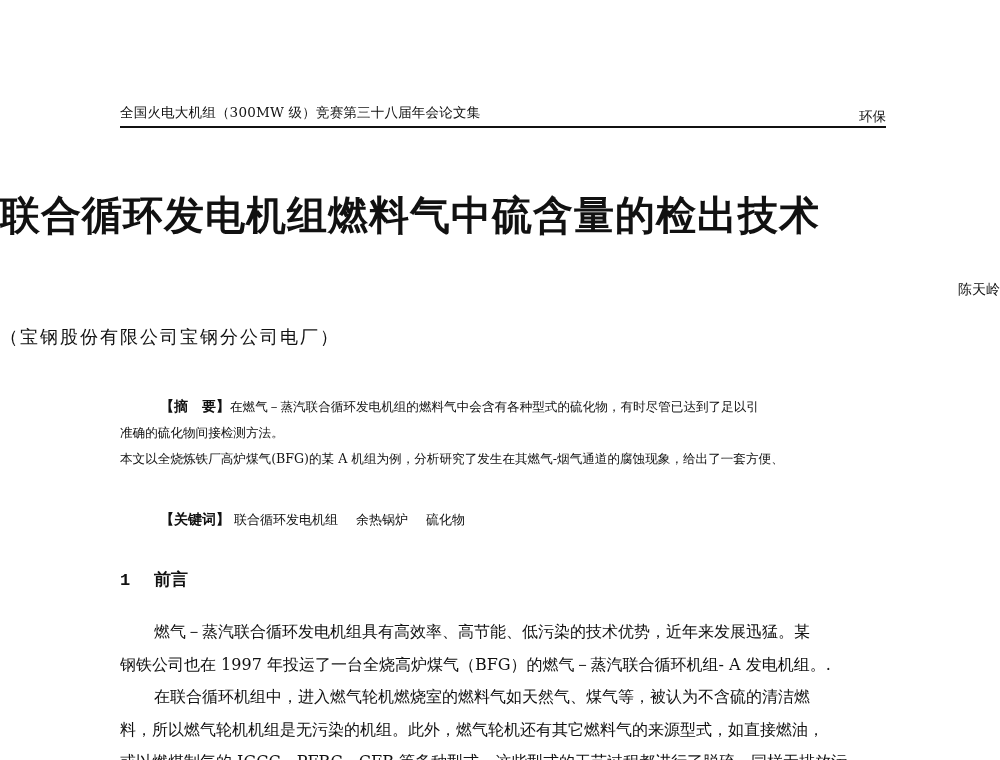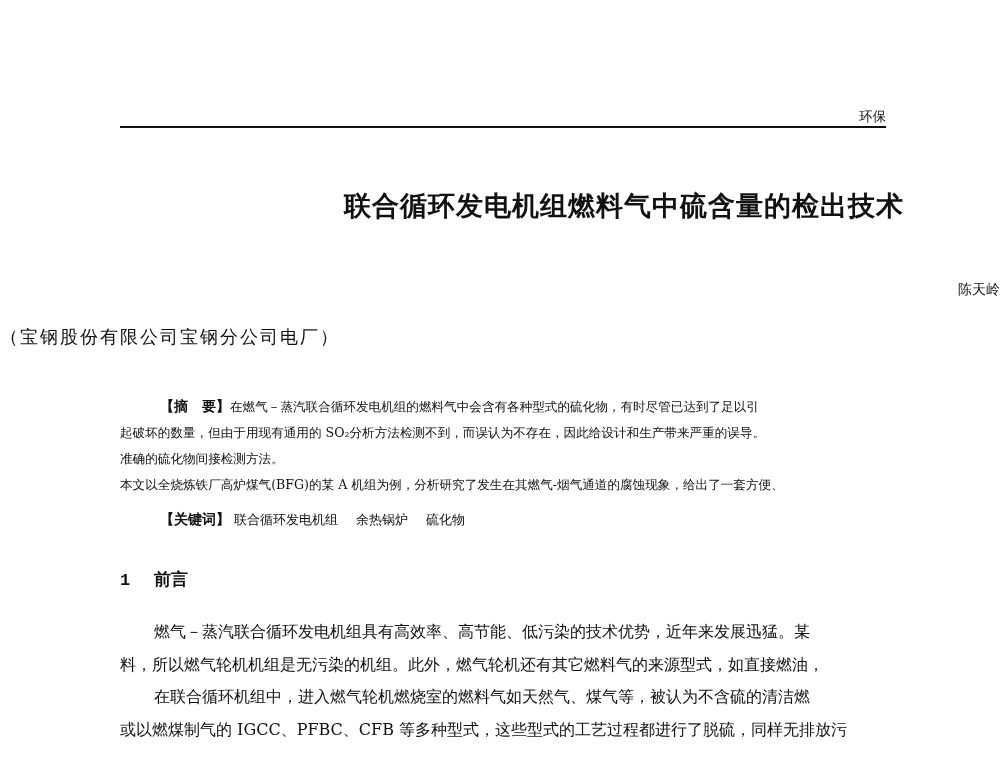--- a/index.html
+++ b/index.html
@@ -9,23 +9,23 @@
     font-family: "DejaVu Serif", "Liberation Serif", serif;
     position: relative;
   }
   .header {
     position: absolute; left: 120px; top: 96px; width: 766px; height: 30px;
     border-bottom: 2px solid #111;
   }
   .header .left { position: absolute; left: 0; top: 8px; font-size: 13.5px; letter-spacing: 0.2px; }
   .header .right { position: absolute; right: 0; top: 12px; font-size: 13.5px; }
   .title {
-    position: absolute; left: 0; width: 904px; top: 188px; text-align: right;
+    position: absolute; left: 0; width: 904px; top: 188px; text-align: left;
     font-family: "DejaVu Sans", "Liberation Sans", sans-serif;
-    font-size: 27px; font-weight: bold; letter-spacing: 1px;
+    font-size: 40px; font-weight: bold; letter-spacing: 1px;
   }
   .author {
     position: absolute; left: 0; width: 1000px; top: 281px; text-align: right;
     font-size: 14px;
   }
   .affil {
     position: absolute; left: 0; width: 1000px; top: 325px; text-align: left;
     font-size: 18px; letter-spacing: 2px;
   }
   .abstract {
@@ -47,44 +47,45 @@
     position: absolute; left: 120px; top: 616px; width: 766px;
     font-size: 16px; line-height: 32.5px; text-align: justify;
   }
   .body p { margin: 0; text-indent: 34px; }
   .body .line { display: block; white-space: nowrap; overflow: hidden; }
 </style>
 </head>
 <body>
 
 <div class="header">
+  <span class="left">全国火电大机组（300MW 级）竞赛第三十八届年会论文集</span>
   <span class="right">环保</span>
 </div>
 
 <div class="title">联合循环发电机组燃料气中硫含量的检出技术</div>
 <div class="author">陈天岭</div>
 <div class="affil">（宝钢股份有限公司宝钢分公司电厂）</div>
 
 <div class="abstract">
   <div class="indent"><span class="label">【摘　要】</span><span>在燃气－蒸汽联合循环发电机组的燃料气中会含有各种型式的硫化物，有时尽管已达到了足以引</span></div>
-  <div>起破坏的数量，但由于用现有通用的 SO₂分析方法检测不到，而误认为不存在，因此给设计和生产带来严重的误导。</div>
   <div>准确的硫化物间接检测方法。</div>
   <div>本文以全烧炼铁厂高炉煤气(BFG)的某 A 机组为例，分析研究了发生在其燃气-烟气通道的腐蚀现象，给出了一套方便、</div>
 </div>
 
 <div class="keywords">
   <span class="label">【关键词】</span><span class="kw">联合循环发电机组</span><span class="kw">余热锅炉</span><span class="kw">硫化物</span>
 </div>
 
 <div class="section">
   <span class="num">1</span><span>前言</span>
 </div>
 
 <div class="body">
   <p>
     <span class="line">燃气－蒸汽联合循环发电机组具有高效率、高节能、低污染的技术优势，近年来发展迅猛。某</span>
+    <span class="line" style="text-indent:0">钢铁公司也在 1997 年投运了一台全烧高炉煤气（BFG）的燃气－蒸汽联合循环机组- A 发电机组。.</span>
   </p>
   <p>
+    <span class="line">在联合循环机组中，进入燃气轮机燃烧室的燃料气如天然气、煤气等，被认为不含硫的清洁燃</span>
     <span class="line" style="text-indent:0">料，所以燃气轮机机组是无污染的机组。此外，燃气轮机还有其它燃料气的来源型式，如直接燃油，</span>
-    <span class="line">在联合循环机组中，进入燃气轮机燃烧室的燃料气如天然气、煤气等，被认为不含硫的清洁燃</span>
     <span class="line" style="text-indent:0">或以燃煤制气的 IGCC、PFBC、CFB 等多种型式，这些型式的工艺过程都进行了脱硫，同样无排放污</span>
   </p>
 </div>
 
 </body></html>

